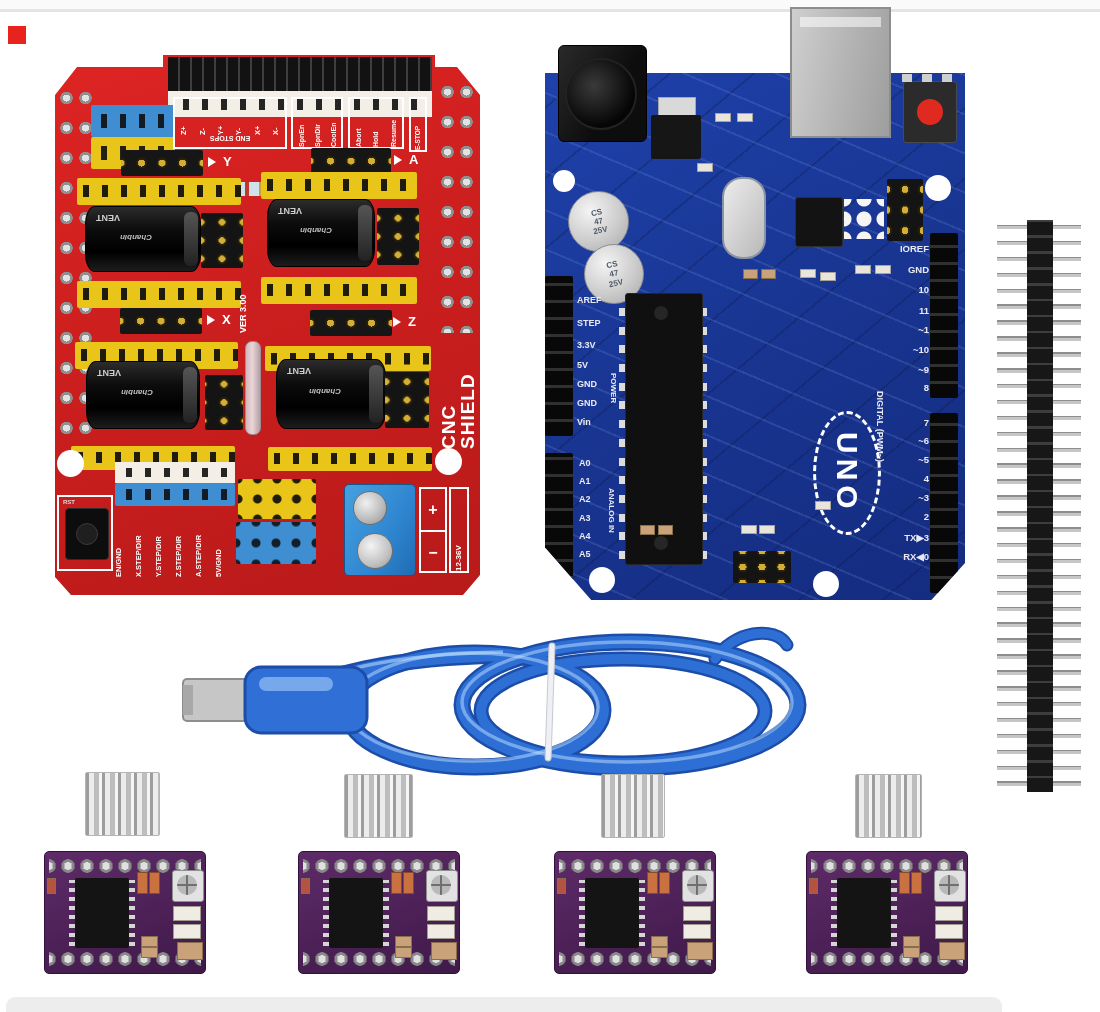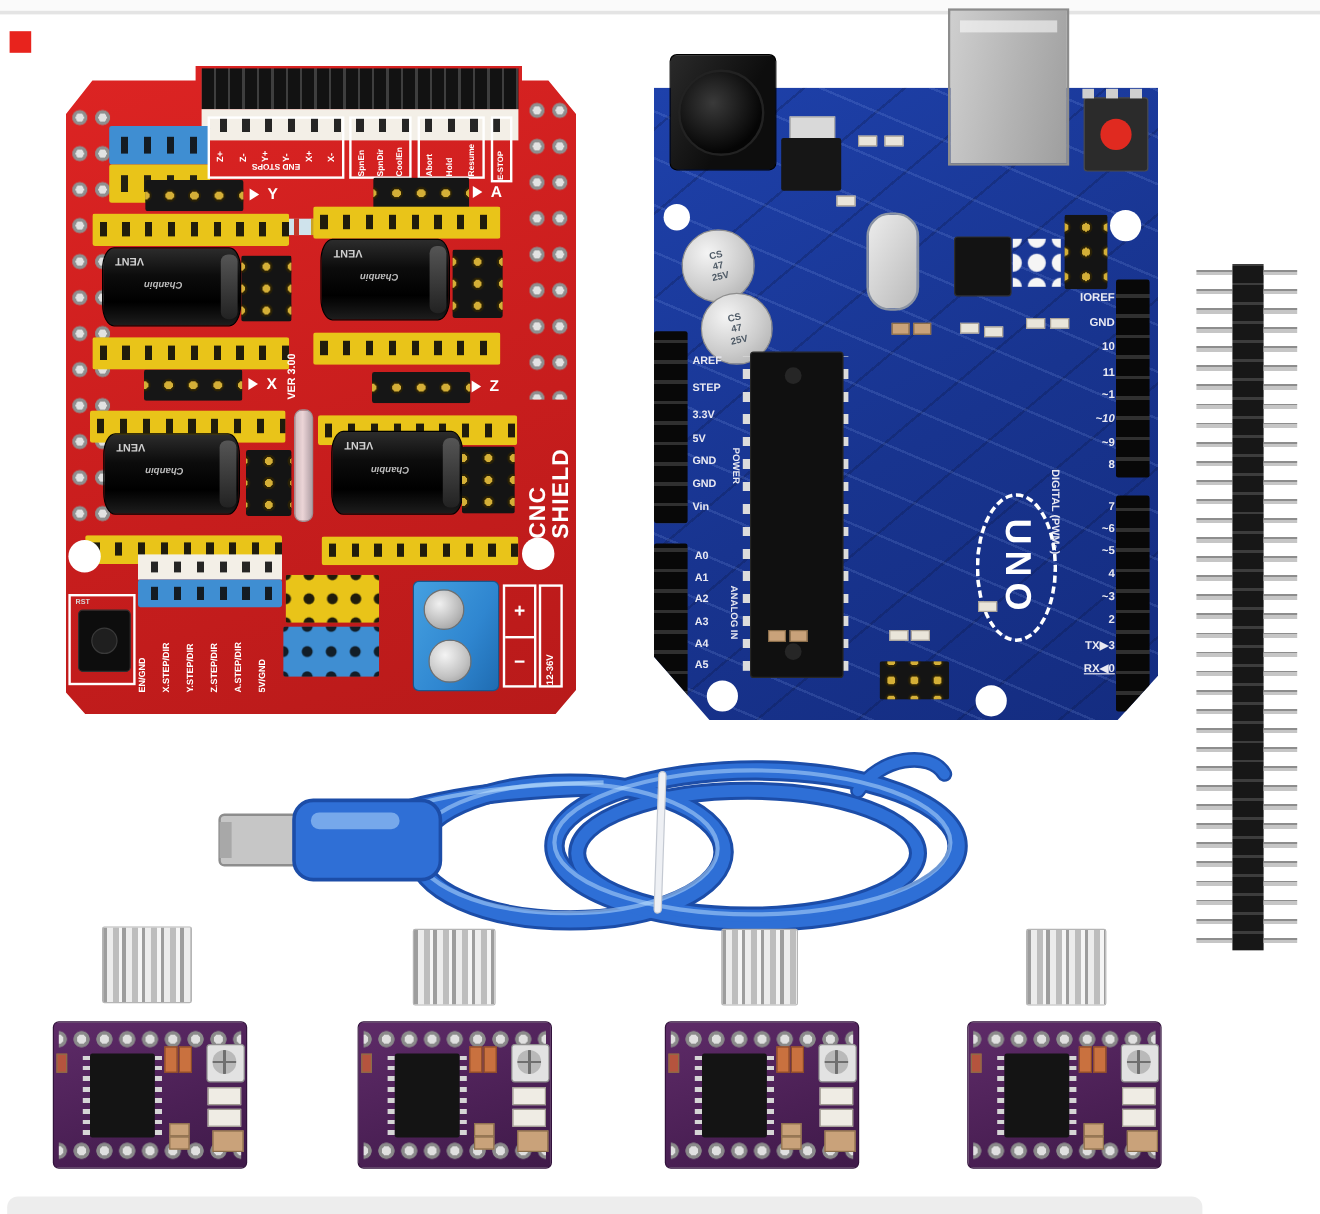--- a/index.html
+++ b/index.html
@@ -310,31 +310,31 @@
     <span class="albl" style="left:34px;top:440px;">A3</span>
     <span class="albl" style="left:34px;top:458px;">A4</span>
     <span class="albl" style="left:34px;top:476px;">A5</span>
     <span class="albl v" style="left:62px;top:415px;font-size:8px;">ANALOG IN</span>
 
     <span class="rlbl" style="top:170px;">IOREF</span>
     <span class="rlbl" style="top:191px;">GND</span>
     <span class="rlbl" style="top:211px;">10</span>
     <span class="rlbl" style="top:232px;">11</span>
     <span class="rlbl" style="top:251px;">~1</span>
-    <span class="rlbl" style="top:271px;font-style:italic;">~10</span>
+    <span class="rlbl" style="top:271px;">~10</span>
     <span class="rlbl" style="top:291px;">~9</span>
     <span class="rlbl" style="top:309px;">8</span>
     <span class="rlbl" style="top:344px;">7</span>
     <span class="rlbl" style="top:362px;">~6</span>
     <span class="rlbl" style="top:381px;">~5</span>
     <span class="rlbl" style="top:400px;">4</span>
     <span class="rlbl" style="top:419px;">~3</span>
     <span class="rlbl" style="top:438px;">2</span>
     <span class="rlbl" style="top:459px;">TX▶3</span>
-    <span class="rlbl" style="top:478px;text-decoration:underline;">RX◀0</span>
+    <span class="rlbl" style="top:478px;">RX◀0</span>
     <span class="albl v" style="left:330px;top:318px;height:140px;font-size:9px;">DIGITAL (PWM~)</span>
 
     <div class="abs" style="left:268px;top:338px;width:62px;height:118px;border:3px dashed #fff;border-radius:50%;display:flex;align-items:center;justify-content:center;">
       <span class="v wlbl" style="font-size:30px;letter-spacing:5px;">UNO</span>
     </div>
 
     <div class="abs gold23" style="left:188px;top:478px;width:58px;height:32px;background-size:19.3px 16px;"></div>
 
     <div class="smdw" style="left:170px;top:40px;"></div>
     <div class="smdw" style="left:192px;top:40px;"></div>

